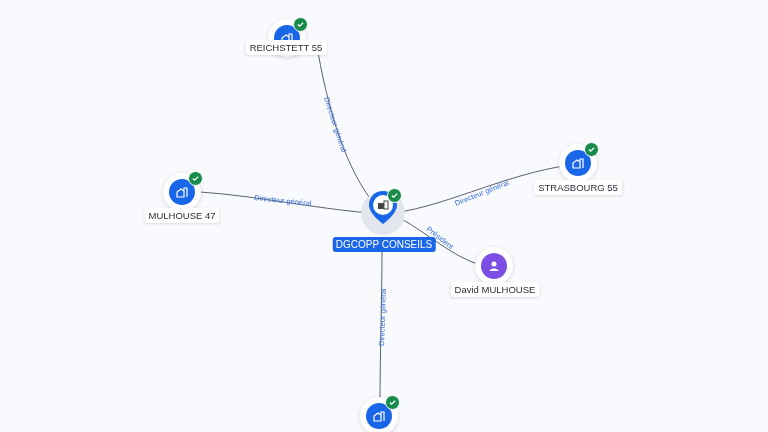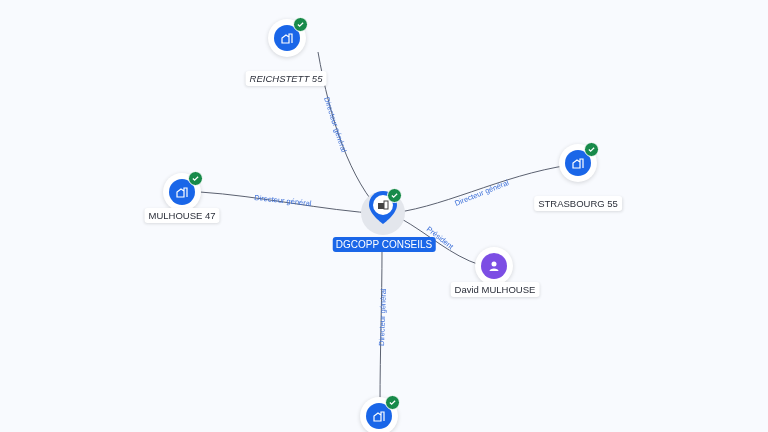--- a/index.html
+++ b/index.html
@@ -61,37 +61,37 @@
           <path d="M1 11 V6 L5 3 L8 5 V11Z M8 11 V2 H11 V11" fill="none" stroke="#fff" stroke-width="1.2"></path>
         </svg>
   </div>
       <div class="check">
         <svg width="7" height="7" viewBox="0 0 8 8">
           <path d="M1 4 L3 6 L7 2" stroke="#fff" stroke-width="1.4" fill="none"></path>
         </svg>
       </div>
     </div>
 </div>
-<div class="label" style="left:286px;top:71px;font-style:italic;">REICHSTETT 55</div>
+<div class="label" style="left:286px;top:40px;">REICHSTETT 55</div>
 
 <div class="node" style="left:578px;top:163px;">
   <div class="halo">
       <div class="circle">
     <svg width="12" height="12" viewBox="0 0 12 12">
           <path d="M1 11 V6 L5 3 L8 5 V11Z M8 11 V2 H11 V11" fill="none" stroke="#fff" stroke-width="1.2"></path>
         </svg>
   </div>
       <div class="check">
         <svg width="7" height="7" viewBox="0 0 8 8">
           <path d="M1 4 L3 6 L7 2" stroke="#fff" stroke-width="1.4" fill="none"></path>
         </svg>
       </div>
     </div>
 </div>
-<div class="label" style="left:578px;top:196px;">STRASBOURG 55</div>
+<div class="label" style="left:578px;top:180px;">STRASBOURG 55</div>
 
 <div class="node" style="left:182px;top:192px;">
   <div class="halo">
       <div class="circle">
     <svg width="12" height="12" viewBox="0 0 12 12">
           <path d="M1 11 V6 L5 3 L8 5 V11Z M8 11 V2 H11 V11" fill="none" stroke="#fff" stroke-width="1.2"></path>
         </svg>
   </div>
       <div class="check">
         <svg width="7" height="7" viewBox="0 0 8 8">

